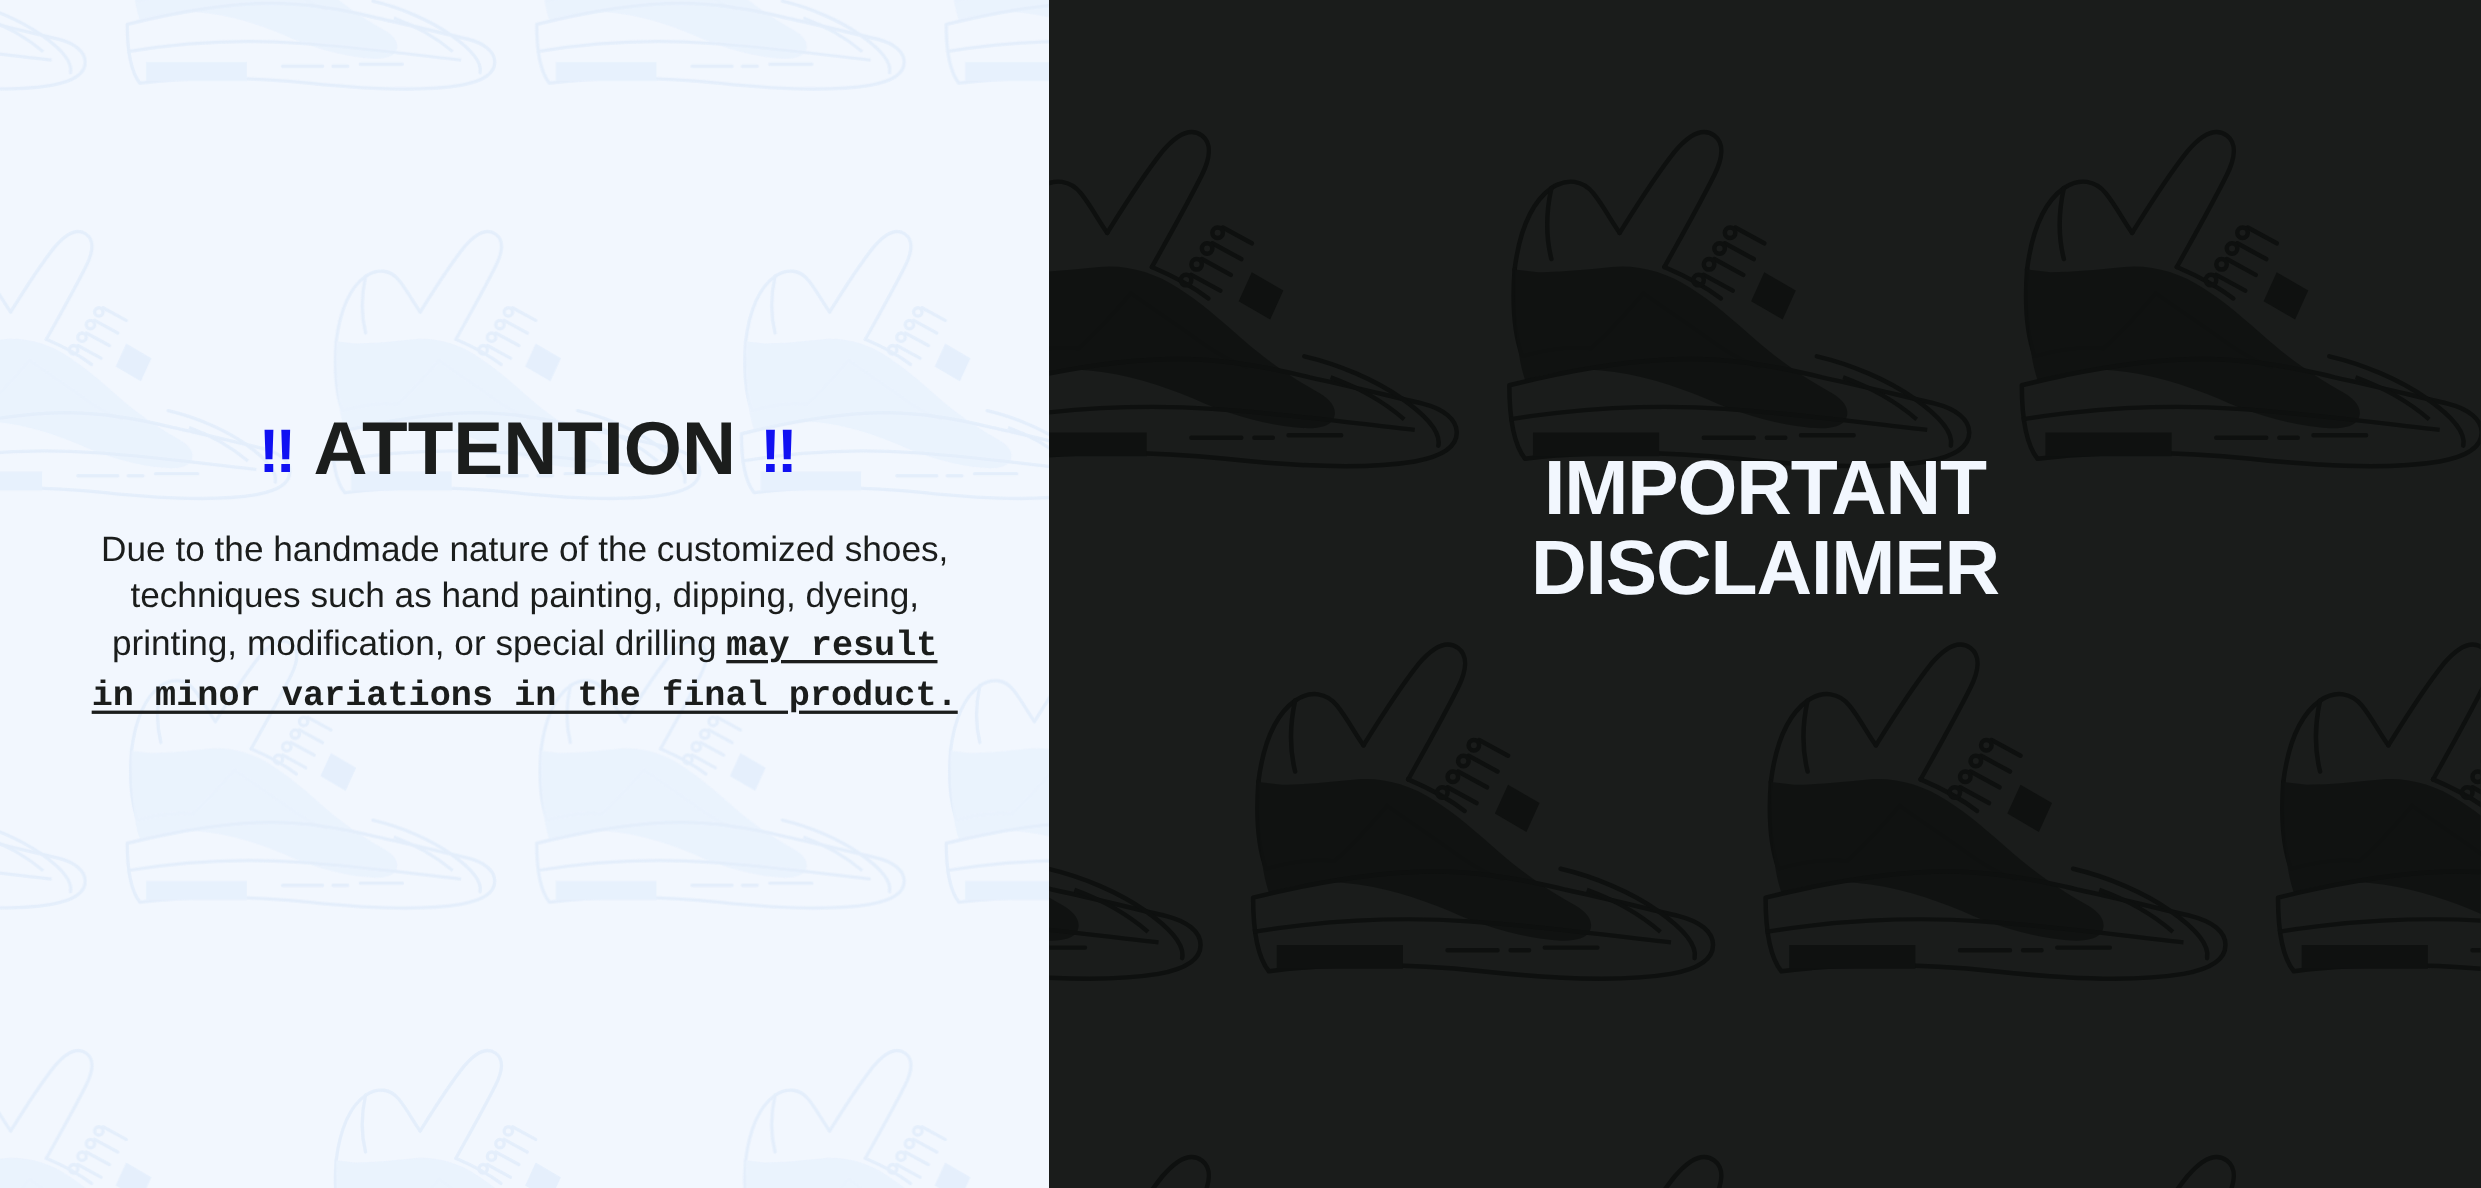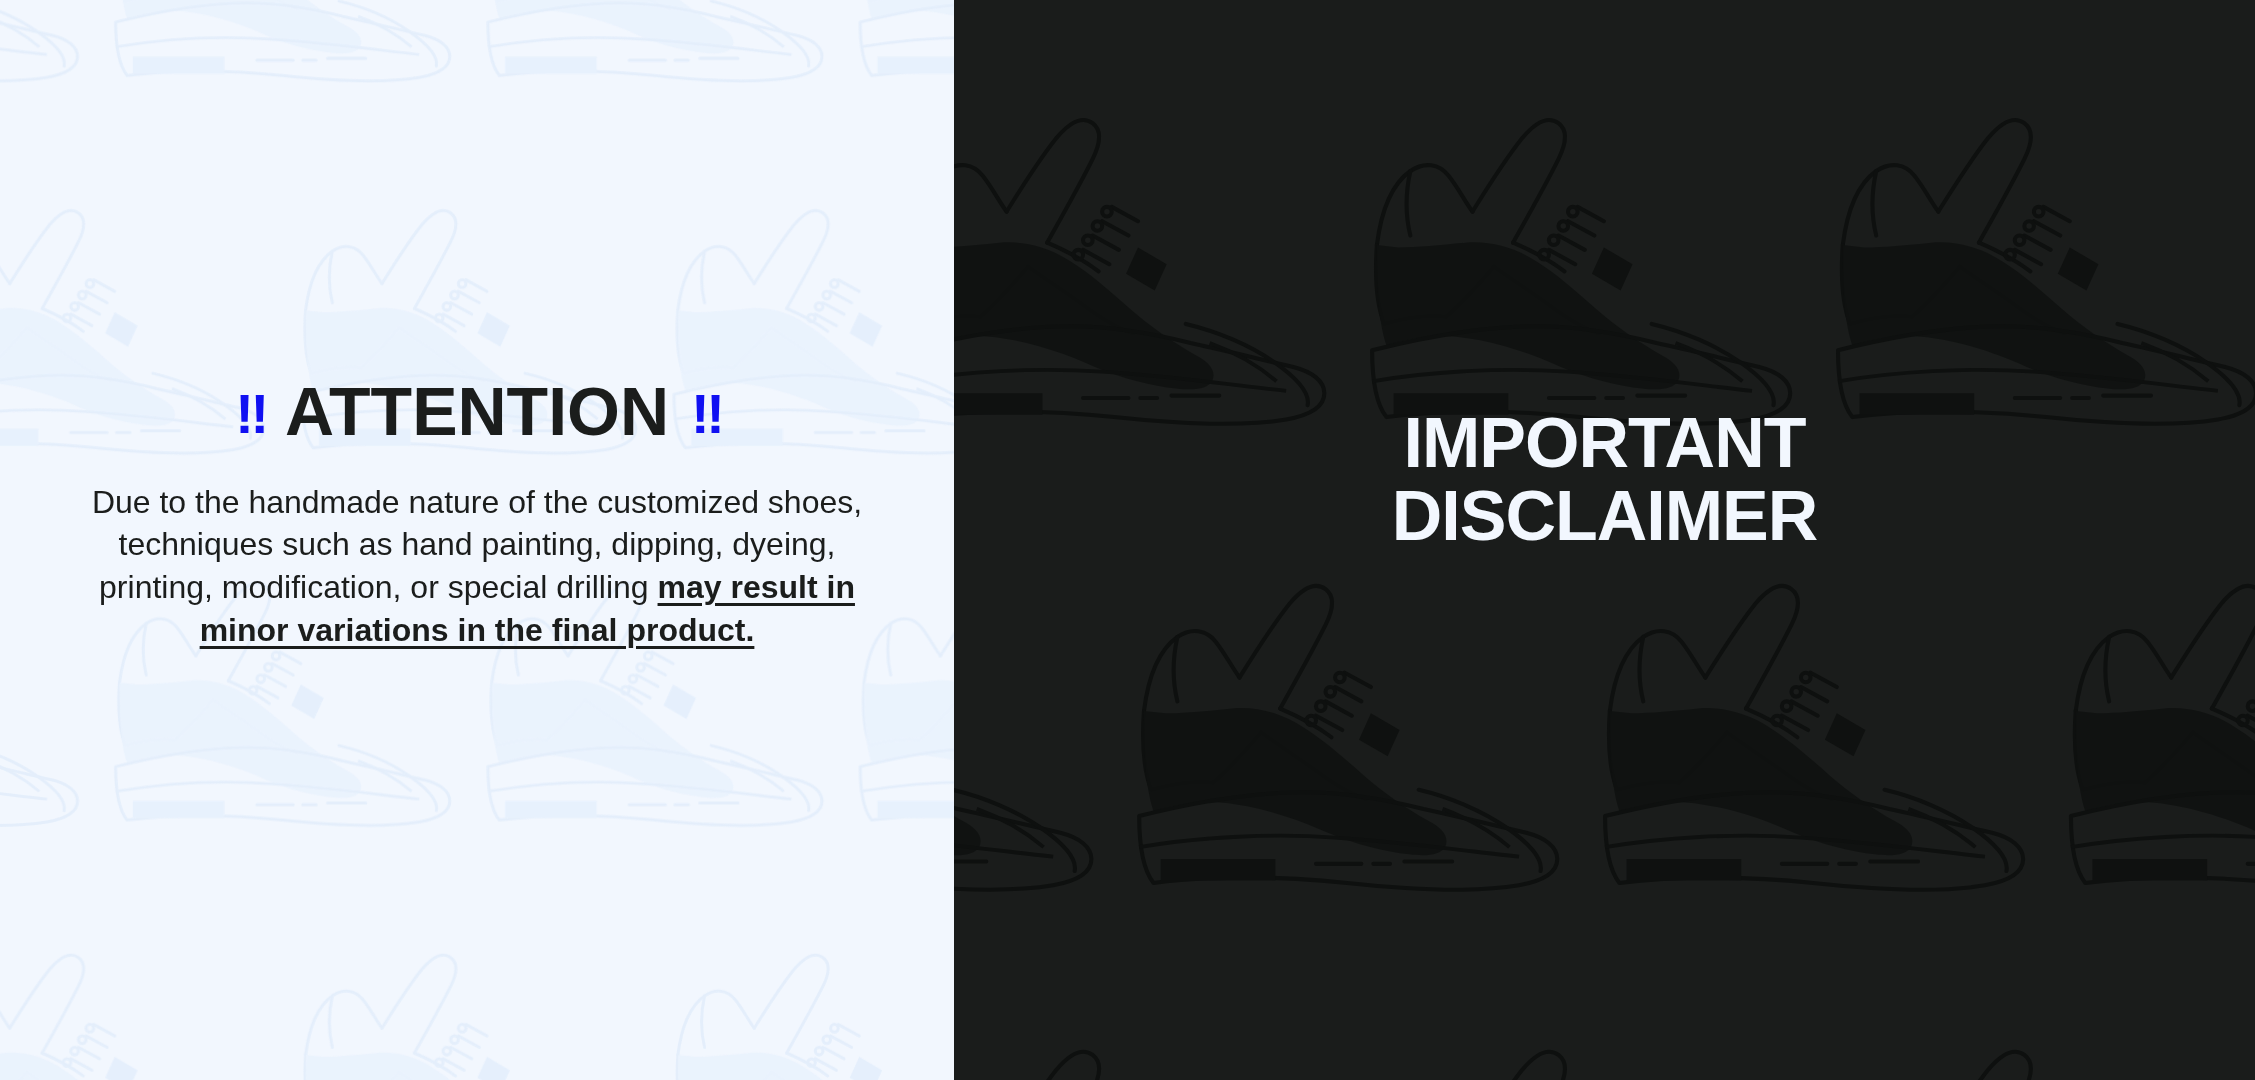--- a/index.html
+++ b/index.html
@@ -90,20 +90,21 @@
     max-width:790px;
     margin:0 auto;
   }
   .body-left  { color:#1b1d1c; max-width:800px; }
   .body-right { color:#ffffff; max-width:800px; }
   .body-copy .em {
     font-weight:bold;
     text-decoration:underline;
     text-underline-offset:5px;
     text-decoration-thickness:3px;
+    font-family:Liberation Mono, monospace;
   }
 </style>
 </head>
 <body>
 
 <div class="stage">
 
   <section class="panel panel-left">
 
     <div class="wallpaper">

